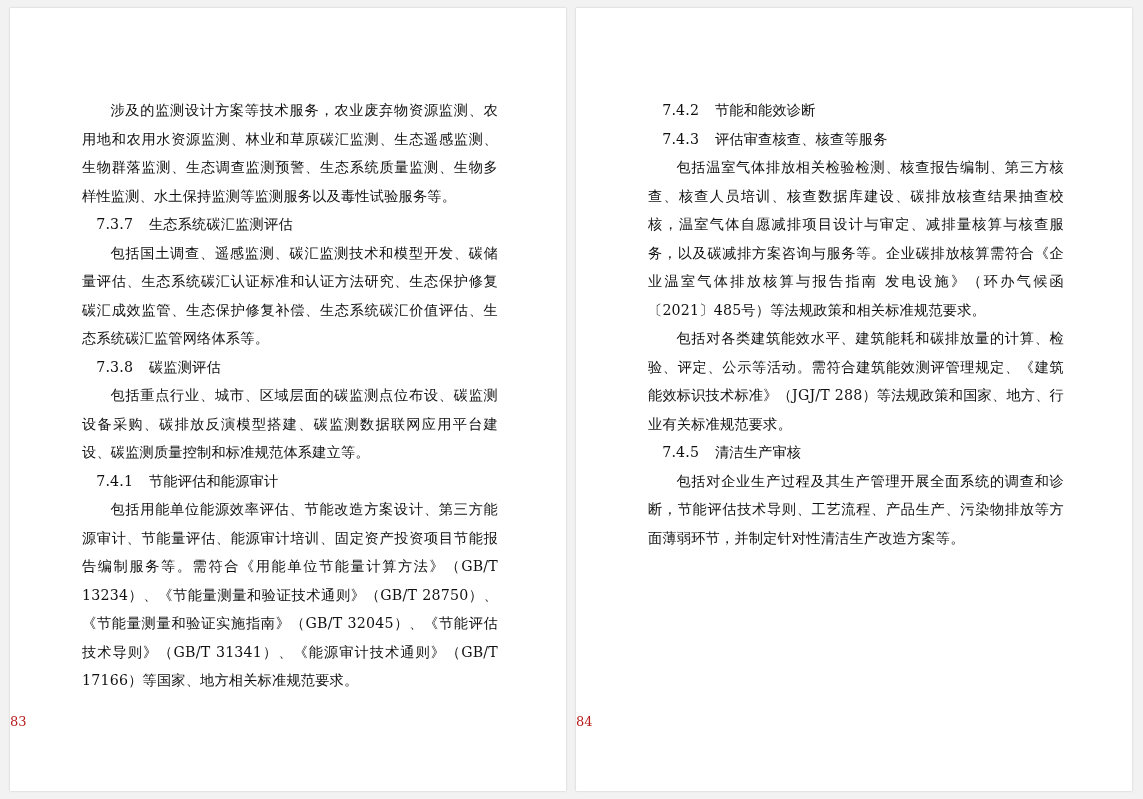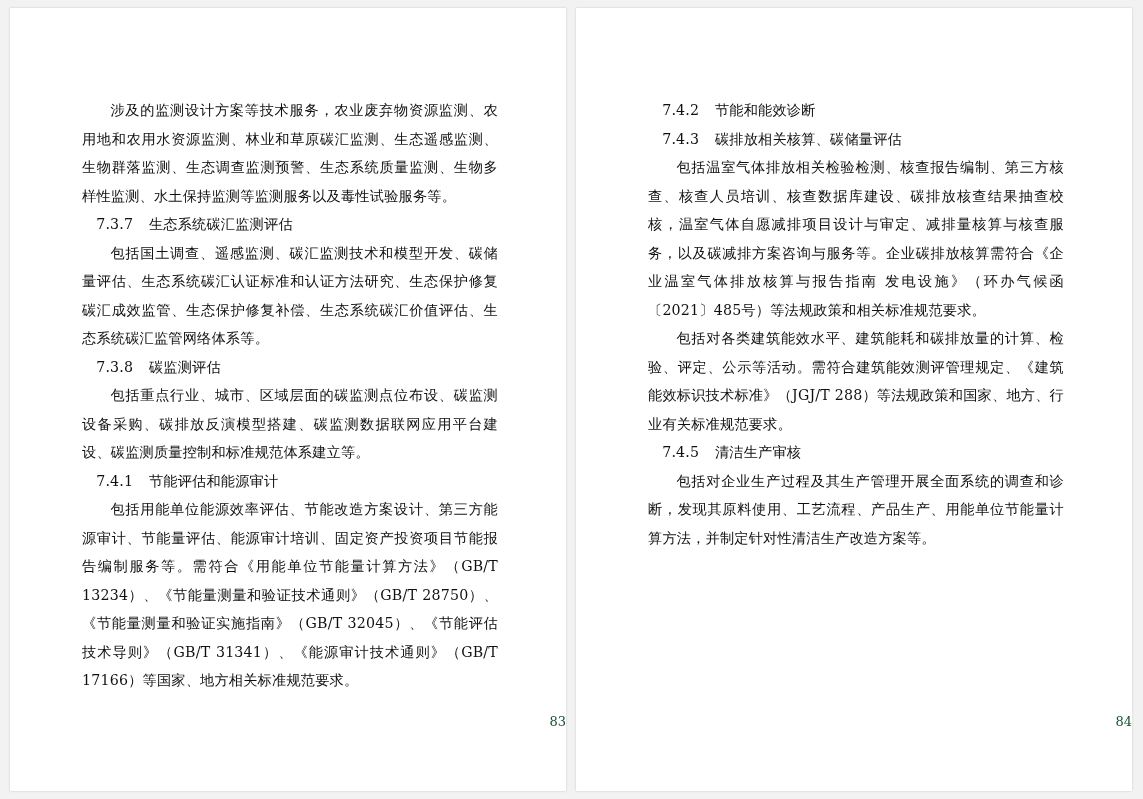--- a/index.html
+++ b/index.html
@@ -57,23 +57,23 @@
     margin-right: 1.1em;
   }
   .heading-l2 .num {
     margin-right: 0.7em;
   }
   .folio {
     position: absolute;
     left: 0;
     right: 0;
     bottom: 62px;
-    text-align: right;
+    text-align: left;
     font-size: 13px;
-    color: #14532d;
+    color: #b91c1c;
   }
 </style>
 </head>
 <body>
 
 <div class="spread">
 
   <div class="page">
     <div class="page-body">
       <p class="body">涉及的监测设计方案等技术服务，农业废弃物资源监测、农用地和农用水资源监测、林业和草原碳汇监测、生态遥感监测、生物群落监测、生态调查监测预警、生态系统质量监测、生物多样性监测、水土保持监测等监测服务以及毒性试验服务等。</p>
@@ -83,22 +83,22 @@
       <p class="body">包括重点行业、城市、区域层面的碳监测点位布设、碳监测设备采购、碳排放反演模型搭建、碳监测数据联网应用平台建设、碳监测质量控制和标准规范体系建立等。</p>
       <p class="heading"><span class="num">7.4.1</span><span>节能评估和能源审计</span></p>
       <p class="body">包括用能单位能源效率评估、节能改造方案设计、第三方能源审计、节能量评估、能源审计培训、固定资产投资项目节能报告编制服务等。需符合《用能单位节能量计算方法》（GB/T 13234）、《节能量测量和验证技术通则》（GB/T 28750）、《节能量测量和验证实施指南》（GB/T 32045）、《节能评估技术导则》（GB/T 31341）、《能源审计技术通则》（GB/T 17166）等国家、地方相关标准规范要求。</p>
     </div>
     <div class="folio">83</div>
   </div>
 
   <div class="page">
     <div class="page-body">
       <p class="heading"><span class="num">7.4.2</span><span>节能和能效诊断</span></p>
-      <p class="heading"><span class="num">7.4.3</span><span>碳排放相关核算、碳储量评估</span></p>
+      <p class="heading"><span class="num">7.4.3</span><span>评估审查核查、核查等服务</span></p>
       <p class="body">包括温室气体排放相关检验检测、核查报告编制、第三方核查、核查人员培训、核查数据库建设、碳排放核查结果抽查校核，温室气体自愿减排项目设计与审定、减排量核算与核查服务，以及碳减排方案咨询与服务等。企业碳排放核算需符合《企业温室气体排放核算与报告指南 发电设施》（环办气候函〔2021〕485号）等法规政策和相关标准规范要求。</p>
       <p class="body">包括对各类建筑能效水平、建筑能耗和碳排放量的计算、检验、评定、公示等活动。需符合建筑能效测评管理规定、《建筑能效标识技术标准》（JGJ/T 288）等法规政策和国家、地方、行业有关标准规范要求。</p>
       <p class="heading"><span class="num">7.4.5</span><span>清洁生产审核</span></p>
-      <p class="body">包括对企业生产过程及其生产管理开展全面系统的调查和诊断，发现其原料使用、工艺流程、产品生产、用能单位节能量计算方法，并制定针对性清洁生产改造方案等。</p>
+      <p class="body">包括对企业生产过程及其生产管理开展全面系统的调查和诊断，节能评估技术导则、工艺流程、产品生产、污染物排放等方面薄弱环节，并制定针对性清洁生产改造方案等。</p>
     </div>
     <div class="folio">84</div>
   </div>
 
 </div>
 
 </body></html>

